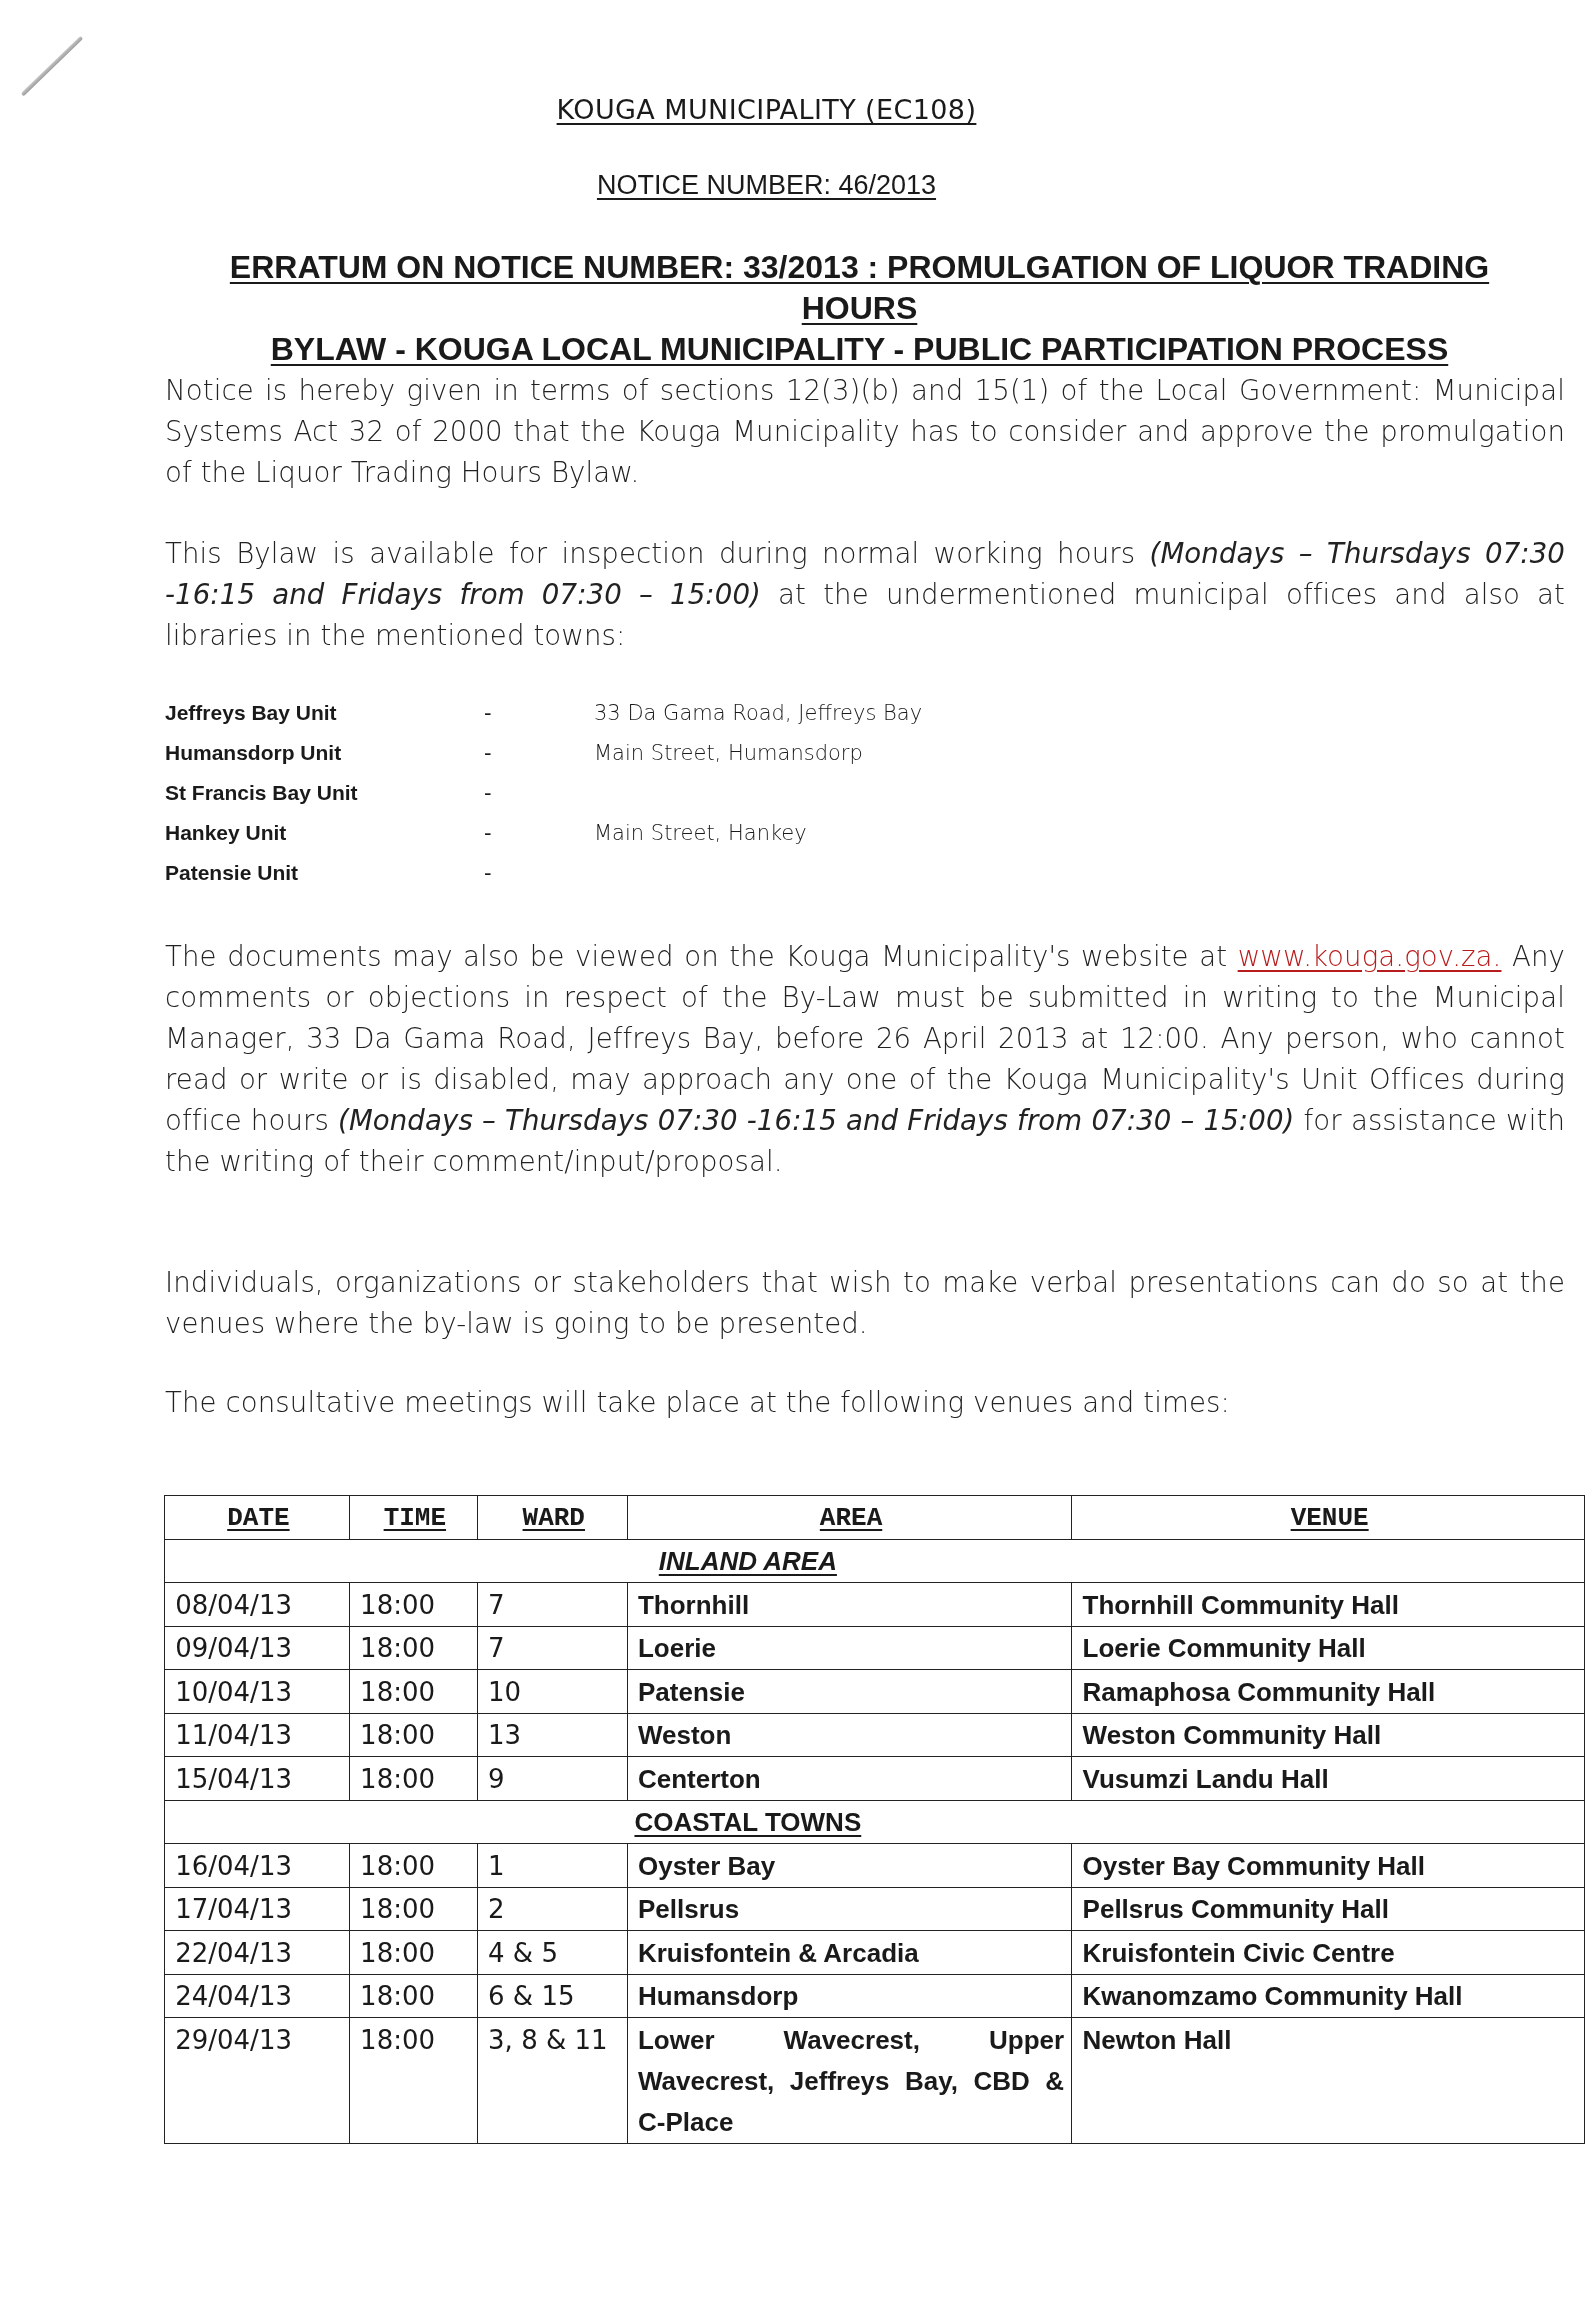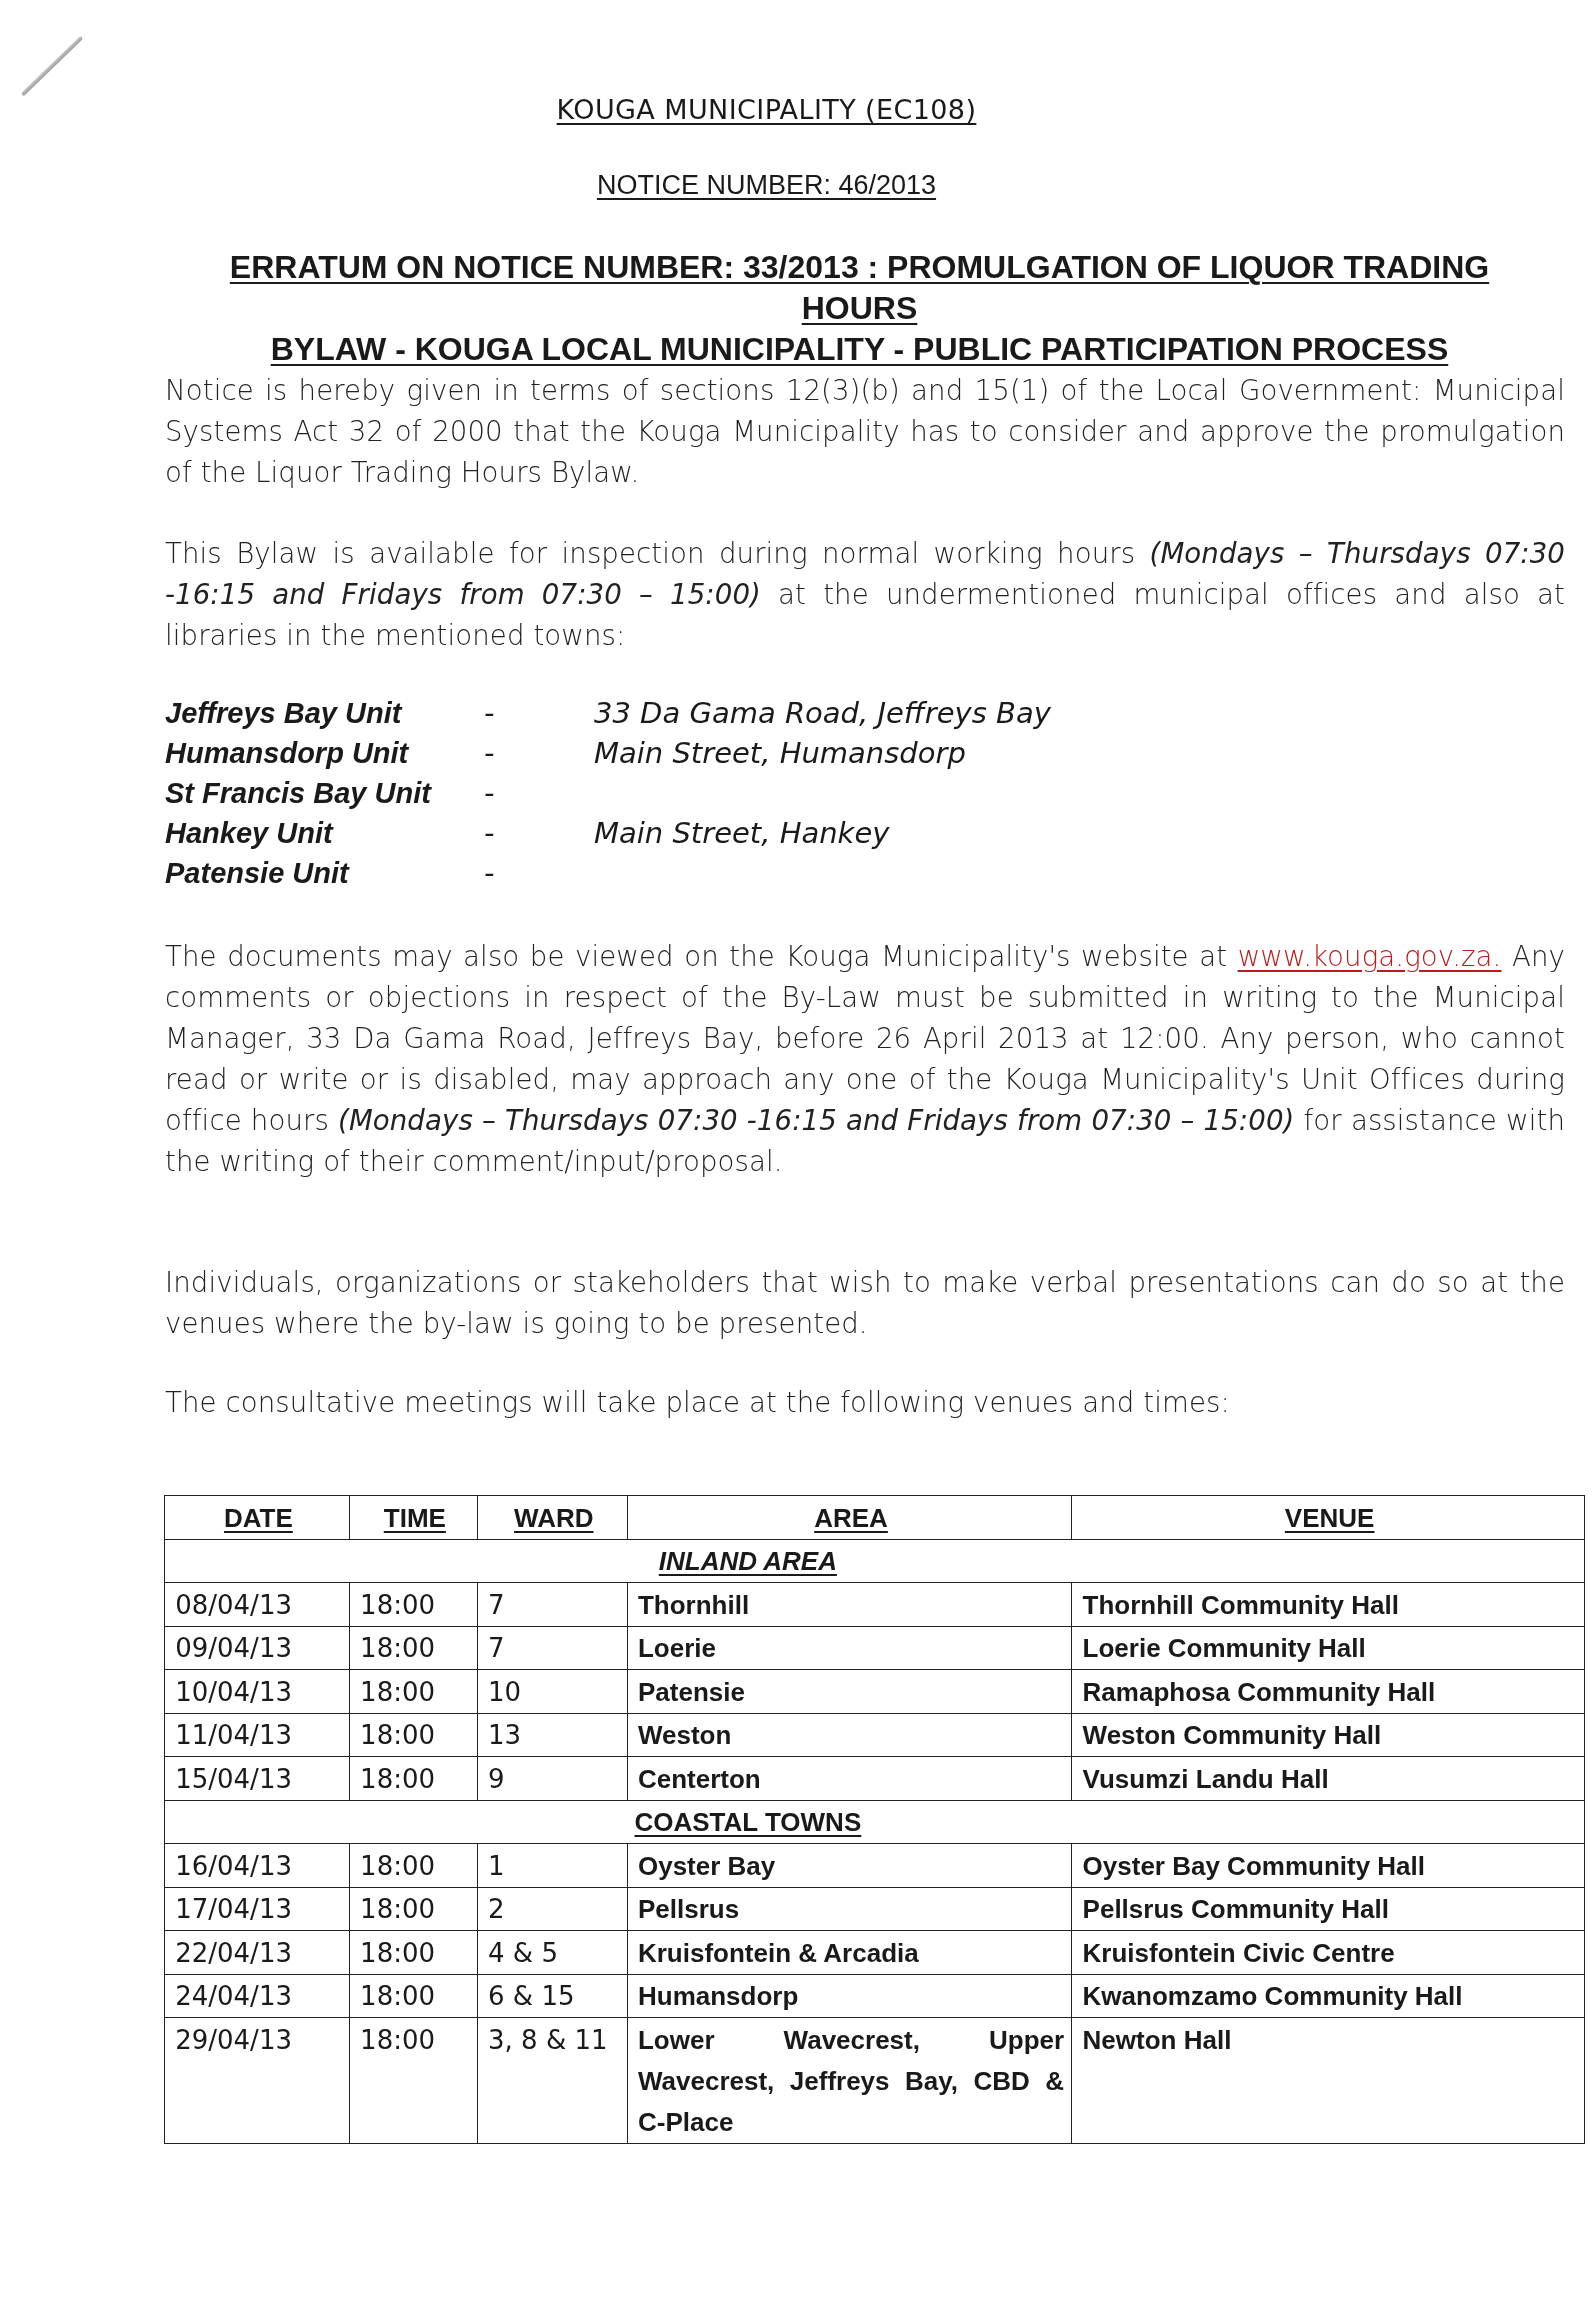--- a/index.html
+++ b/index.html
@@ -31,31 +31,31 @@
   }
   .para i { font-style: italic; }
   .p1 { top: 370px; }
   .p2 { top: 533px; }
   .p3 { top: 936px; }
   .p4 { top: 1262px; }
   .p5 { top: 1382px; }
   .link { color: #b91c1c; text-decoration: underline; text-underline-offset: 4.4px; }
 
   .units { position: absolute; left: 165px; top: 693px; width: 1088px; }
-  .unit-row { position: relative; height: 40px; font-size: 29px; line-height: 40px; font-style: italic; }
+  .unit-row { position: relative; height: 40px; font-size: 21px; line-height: 40px; }
   .unit-name { position: absolute; left: 0; font-weight: bold; font-family: "Liberation Sans", sans-serif; }
   .unit-dash { position: absolute; left: 319px; }
   .unit-addr { position: absolute; left: 429px; font-weight: 300; }
 
   .sched {
     position: absolute; left: 164px; top: 1495px; width: 1421px;
     border-collapse: collapse; font-size: 26px;
   }
   .sched td, .sched th { border: 1.5px solid #222; vertical-align: top; padding: 1.5px 7.3px 0 10.2px; line-height: 41px; }
-  .sched th { font-weight: bold; font-family: Liberation Sans, sans-serif; text-decoration: underline; text-underline-offset: 3.6px; text-align: center; height: 42px; vertical-align: middle; }
+  .sched th { font-weight: bold; font-family: Liberation Mono, monospace; text-decoration: underline; text-underline-offset: 3.6px; text-align: center; height: 42px; vertical-align: middle; }
   .sched td.date, .sched td.time { font-weight: normal; }
   .sched td.ward { font-weight: normal; }
   .sched td.area, .sched td.venue { font-weight: 600; font-family: "Liberation Sans", sans-serif; }
   .sched td.area { text-align: justify; margin-left: 32px; }
   .section td {
     text-align: center; font-style: italic; font-weight: bold; font-family: "Liberation Sans", sans-serif;
     text-decoration: underline; text-underline-offset: 3.6px; height: 41px; padding-left: 0;
   }
   .section td span { position: relative; left: -123px; }
   .section.coastal td { font-style: normal; }

